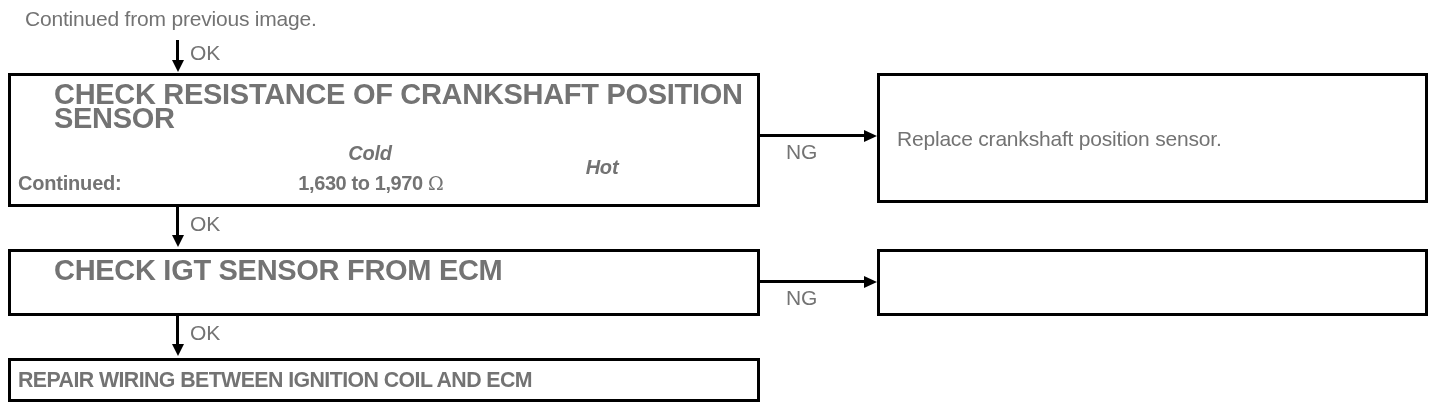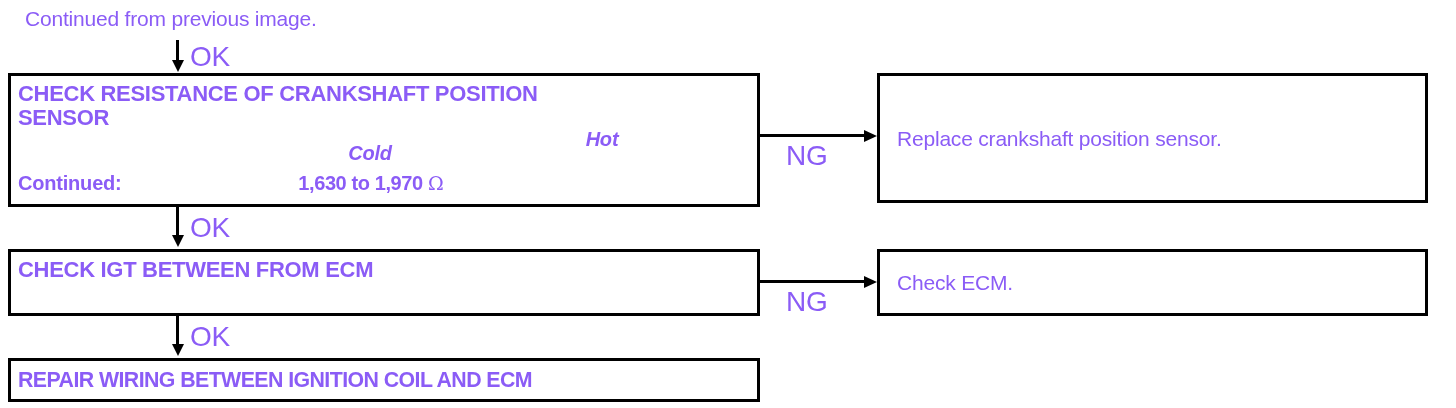--- a/index.html
+++ b/index.html
@@ -6,21 +6,21 @@
     margin: 0;
     padding: 0;
     background: #ffffff;
   }
   #page {
     position: relative;
     width: 1456px;
     height: 408px;
     background: #ffffff;
     font-family: "Liberation Sans", sans-serif;
-    color: #8b5cf6;
+    color: #737373;
     overflow: hidden;
   }
 
   
   .box {
     position: absolute;
     box-sizing: border-box;
     border: 3px solid #000000;
     background: #ffffff;
   }
@@ -28,25 +28,26 @@
   
   .note-text {
     position: absolute;
     font-size: 21px;
     font-weight: 400;
     letter-spacing: -0.2px;
     white-space: nowrap;
   }
   .box-title {
     position: absolute;
-    font-size: 22px;
+    font-size: 29px;
     font-weight: bold;
     letter-spacing: -0.3px;
     line-height: 24px;
     white-space: pre-line;
+    margin-left: 36px;
   }
   .box-title-condensed {
     position: absolute;
     font-size: 22px;
     font-weight: bold;
     letter-spacing: -0.6px;
     white-space: nowrap;
     transform: scaleX(0.97);
     transform-origin: left center;
   }
@@ -83,21 +84,21 @@
     text-align: center;
   }
   .ohm {
     font-family: "DejaVu Serif", serif;
     font-weight: 400;
     font-size: 19px;
     letter-spacing: 0;
   }
   .edge-label {
     position: absolute;
-    font-size: 28px;
+    font-size: 21px;
     font-weight: 400;
     letter-spacing: -0.2px;
     white-space: nowrap;
   }
 
   
   .vline {
     position: absolute;
     width: 3px;
     background: #000000;
@@ -134,50 +135,49 @@
   <div class="vline" style="left:176px; top:40px; height:22px;"></div>
   <div class="arrow-down" style="left:171.5px; top:60px;"></div>
   <div class="edge-label" style="left:190px; top:41px;">OK</div>
 
   <div class="box" style="left:8px; top:73px; width:752px; height:134px;">
   </div>
   <div class="box-title" style="left:18px; top:82px; width:730px;">CHECK RESISTANCE OF CRANKSHAFT POSITION
 SENSOR</div>
 
   <div class="spec-head" style="left:310px; top:142px; width:120px;">Cold</div>
-  <div class="spec-head" style="left:542px; top:128px; width:120px;">Hot</div>
+  <div class="spec-head" style="left:542px; top:156px; width:120px;">Hot</div>
 
   <div class="spec-label" style="left:18px; top:172px;">Continued:</div>
 
   <div class="spec-val" style="left:265px; top:172px; width:212px;"><span>1,630 to 1,970 </span><span class="ohm">Ω</span></div>
 
 
   <div class="hline" style="left:760px; top:134px; width:108px;"></div>
   <div class="arrow-right" style="left:864px; top:129.5px;"></div>
   <div class="edge-label" style="left:786px; top:140px;">NG</div>
 
   <div class="box" style="left:877px; top:73px; width:551px; height:130px;">
   </div>
   <div class="plain-text" style="left:897px; top:127px;">Replace crankshaft position sensor.</div>
 
   <div class="vline" style="left:176px; top:207px; height:31px;"></div>
   <div class="arrow-down" style="left:171.5px; top:235px;"></div>
   <div class="edge-label" style="left:190px; top:212px;">OK</div>
 
   <div class="box" style="left:8px; top:249px; width:752px; height:67px;">
   </div>
-  <div class="box-title" style="left:18px; top:258px; width:730px;">CHECK IGT BETWEEN FROM ECM</div>
+  <div class="box-title" style="left:18px; top:258px; width:730px;">CHECK IGT SENSOR FROM ECM</div>
 
   <div class="hline" style="left:760px; top:280px; width:108px;"></div>
   <div class="arrow-right" style="left:864px; top:275.5px;"></div>
   <div class="edge-label" style="left:786px; top:286px;">NG</div>
 
   <div class="box" style="left:877px; top:249px; width:551px; height:67px;">
   </div>
-  <div class="plain-text" style="left:897px; top:271px;">Check ECM.</div>
 
   <div class="vline" style="left:176px; top:316px; height:31px;"></div>
   <div class="arrow-down" style="left:171.5px; top:344px;"></div>
   <div class="edge-label" style="left:190px; top:321px;">OK</div>
 
   <div class="box" style="left:8px; top:358px; width:752px; height:44px;">
   </div>
   <div class="box-title-condensed" style="left:18px; top:367px;">REPAIR WIRING BETWEEN IGNITION COIL AND ECM</div>
 
 </div>

